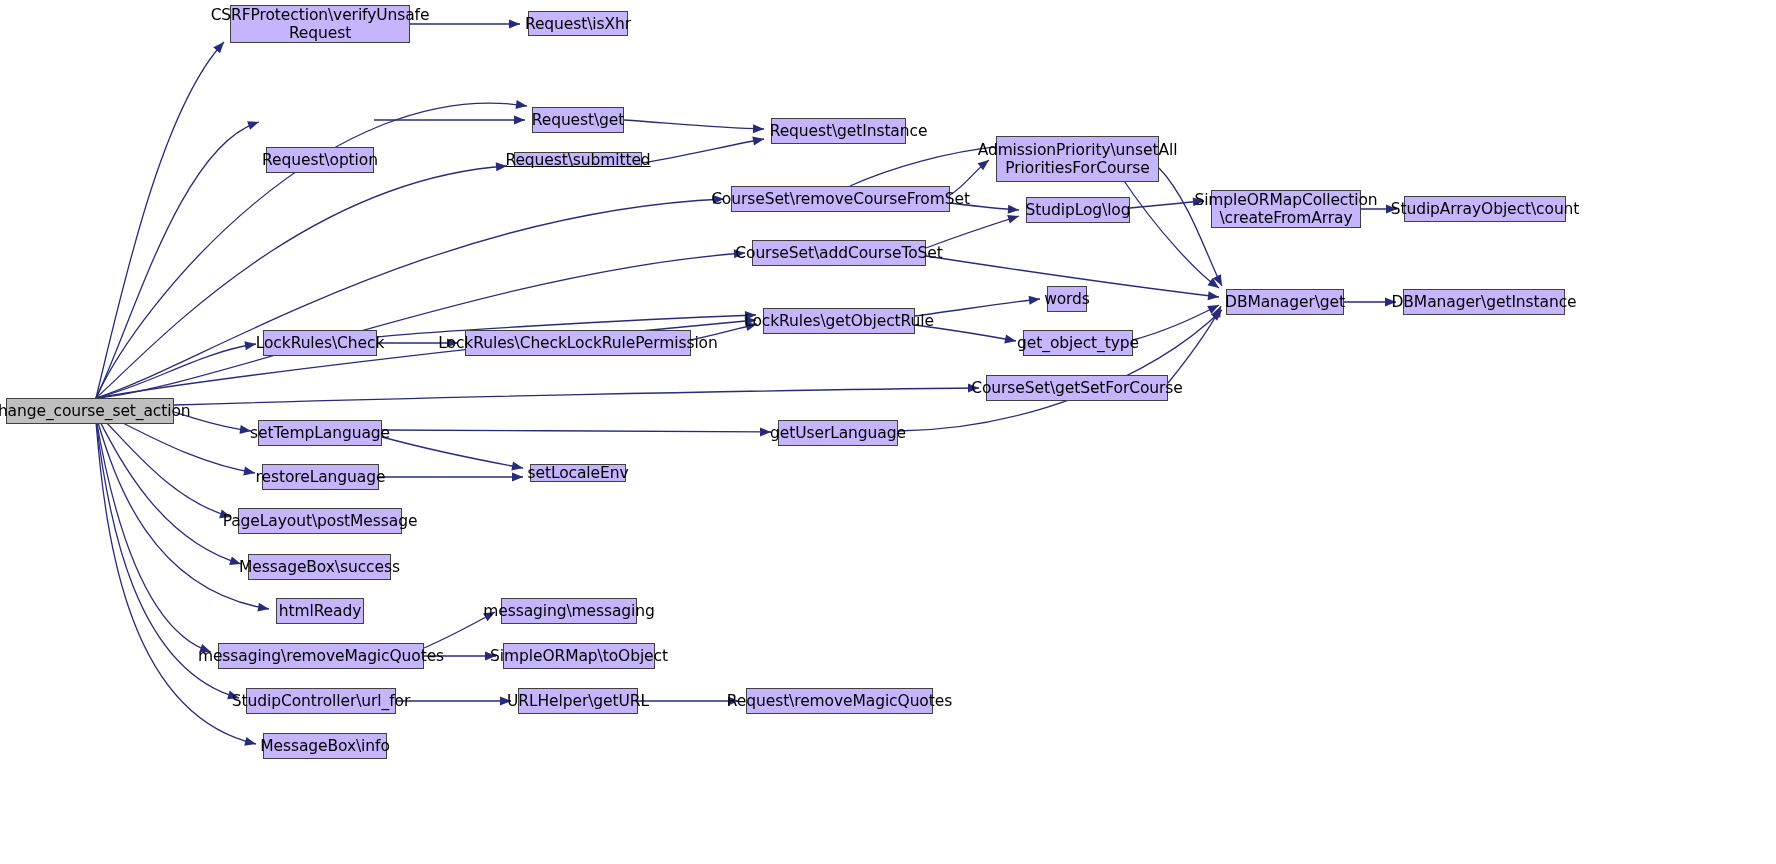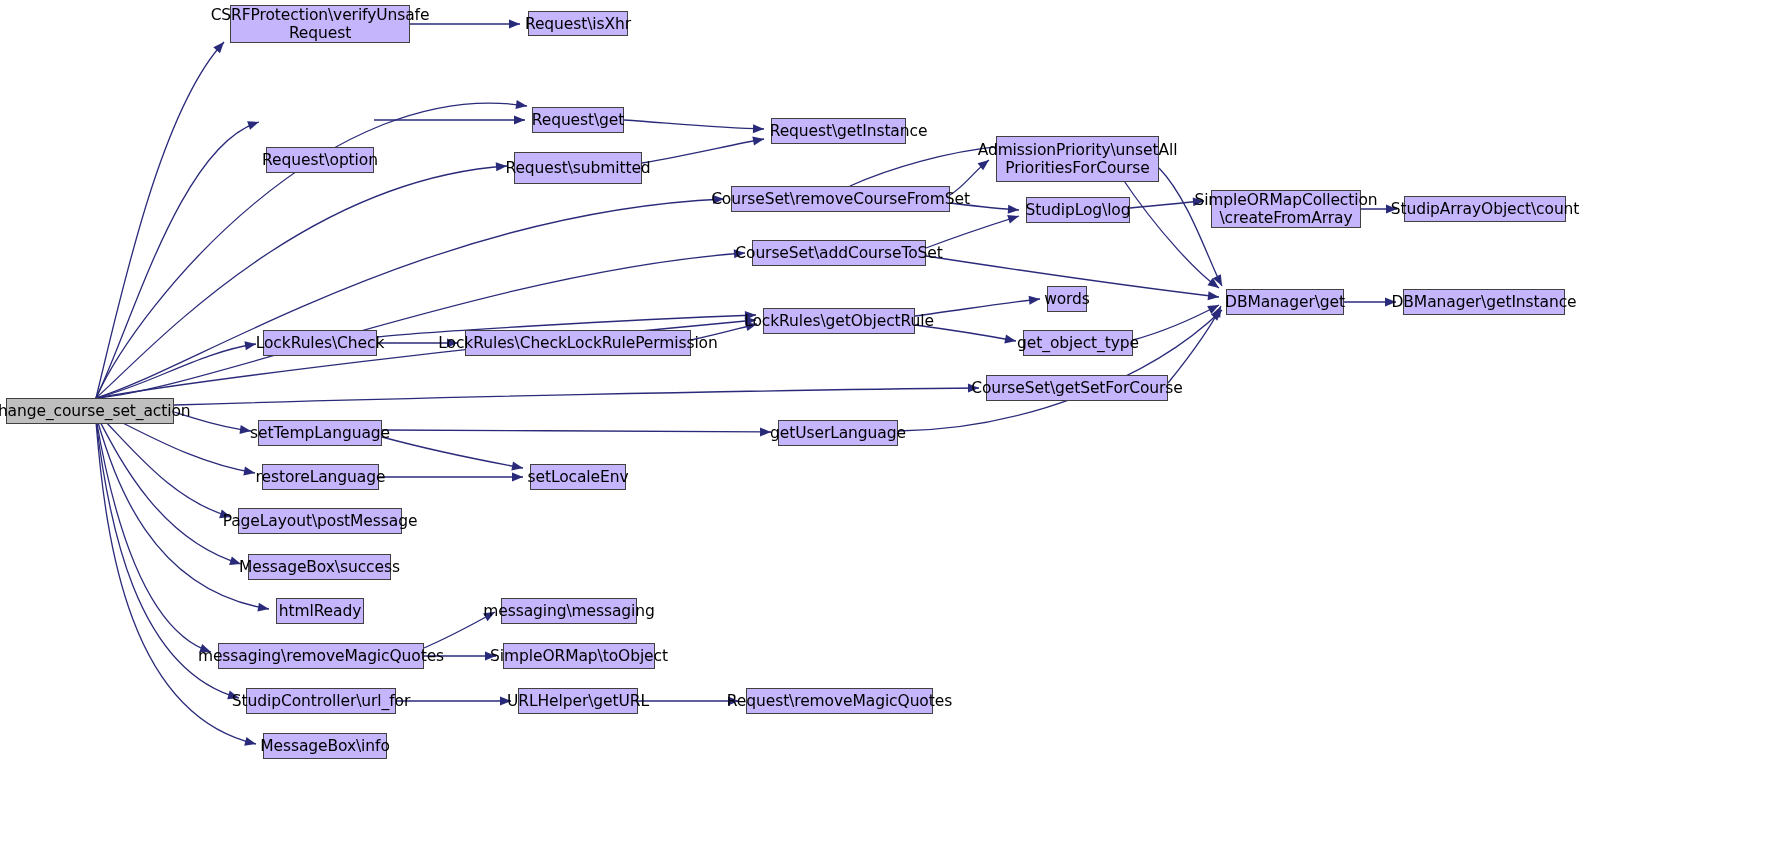--- a/index.html
+++ b/index.html
@@ -140,41 +140,41 @@
       <path d="M 0,0 L -11,-4.5 L -11,4.5 Z" fill="#2a2a7a" transform="translate(256,744) rotate(14.070666848187571)"></path>
     </svg>
   <div id="nodes">
       <div class="node root" style="left: 6px; top: 398px; width: 168px; height: 26px;">change_course_set_action</div>
       <div class="node" style="left: 230px; top: 5px; width: 180px; height: 38px;">CSRFProtection\verifyUnsafe
 Request</div>
       <div class="node" style="left: 528px; top: 11px; width: 100px; height: 25px;">Request\isXhr</div>
       <div class="node" style="left: 266px; top: 107px; width: 108px; height: 26px; margin-top: 40px;">Request\option</div>
       <div class="node" style="left: 532px; top: 107px; width: 92px; height: 26px;">Request\get</div>
       <div class="node" style="left: 771px; top: 118px; width: 135px; height: 26px; padding-left: 20px;">Request\getInstance</div>
-      <div class="node" style="left: 514px; top: 152px; width: 128px; height: 32px;">Request\submitted</div>
+      <div class="node" style="left: 514px; top: 152px; width: 128px; height: 15px; text-decoration: underline;">Request\submitted</div>
       <div class="node" style="left: 731px; top: 186px; width: 219px; height: 26px;">CourseSet\removeCourseFromSet</div>
       <div class="node" style="left: 996px; top: 136px; width: 163px; height: 46px;">AdmissionPriority\unsetAll
 PrioritiesForCourse</div>
       <div class="node" style="left: 1026px; top: 197px; width: 104px; height: 26px;">StudipLog\log</div>
       <div class="node" style="left: 1211px; top: 190px; width: 150px; height: 38px;">SimpleORMapCollection
 \createFromArray</div>
       <div class="node" style="left: 1404px; top: 196px; width: 162px; height: 26px;">StudipArrayObject\count</div>
       <div class="node" style="left: 752px; top: 240px; width: 174px; height: 26px;">CourseSet\addCourseToSet</div>
       <div class="node" style="left: 1226px; top: 289px; width: 118px; height: 26px;">DBManager\get</div>
       <div class="node" style="left: 1403px; top: 289px; width: 162px; height: 26px;">DBManager\getInstance</div>
       <div class="node" style="left: 1047px; top: 286px; width: 40px; height: 26px;">words</div>
       <div class="node" style="left: 763px; top: 308px; width: 152px; height: 26px;">LockRules\getObjectRule</div>
       <div class="node" style="left: 1023px; top: 330px; width: 110px; height: 26px;">get_object_type</div>
       <div class="node" style="left: 263px; top: 330px; width: 114px; height: 26px;">LockRules\Check</div>
       <div class="node" style="left: 465px; top: 330px; width: 226px; height: 26px;">LockRules\CheckLockRulePermission</div>
       <div class="node" style="left: 986px; top: 375px; width: 182px; height: 26px;">CourseSet\getSetForCourse</div>
       <div class="node" style="left: 258px; top: 420px; width: 124px; height: 26px;">setTempLanguage</div>
       <div class="node" style="left: 778px; top: 420px; width: 120px; height: 26px;">getUserLanguage</div>
       <div class="node" style="left: 262px; top: 464px; width: 117px; height: 26px;">restoreLanguage</div>
-      <div class="node" style="left: 530px; top: 464px; width: 96px; height: 26px;">setLocaleEnv</div>
+      <div class="node" style="left: 530px; top: 464px; width: 96px; height: 18px;">setLocaleEnv</div>
       <div class="node" style="left: 238px; top: 508px; width: 164px; height: 26px; text-align: right;">PageLayout\postMessage</div>
       <div class="node" style="left: 248px; top: 554px; width: 143px; height: 26px;">MessageBox\success</div>
       <div class="node" style="left: 276px; top: 598px; width: 88px; height: 26px;">htmlReady</div>
       <div class="node" style="left: 501px; top: 598px; width: 136px; height: 26px;">messaging\messaging</div>
       <div class="node" style="left: 218px; top: 643px; width: 206px; height: 26px;">messaging\removeMagicQuotes</div>
       <div class="node" style="left: 503px; top: 643px; width: 152px; height: 26px;">SimpleORMap\toObject</div>
       <div class="node" style="left: 246px; top: 688px; width: 150px; height: 26px;">StudipController\url_for</div>
       <div class="node" style="left: 518px; top: 688px; width: 120px; height: 26px;">URLHelper\getURL</div>
       <div class="node" style="left: 746px; top: 688px; width: 187px; height: 26px;">Request\removeMagicQuotes</div>
       <div class="node" style="left: 263px; top: 733px; width: 124px; height: 26px;">MessageBox\info</div>

